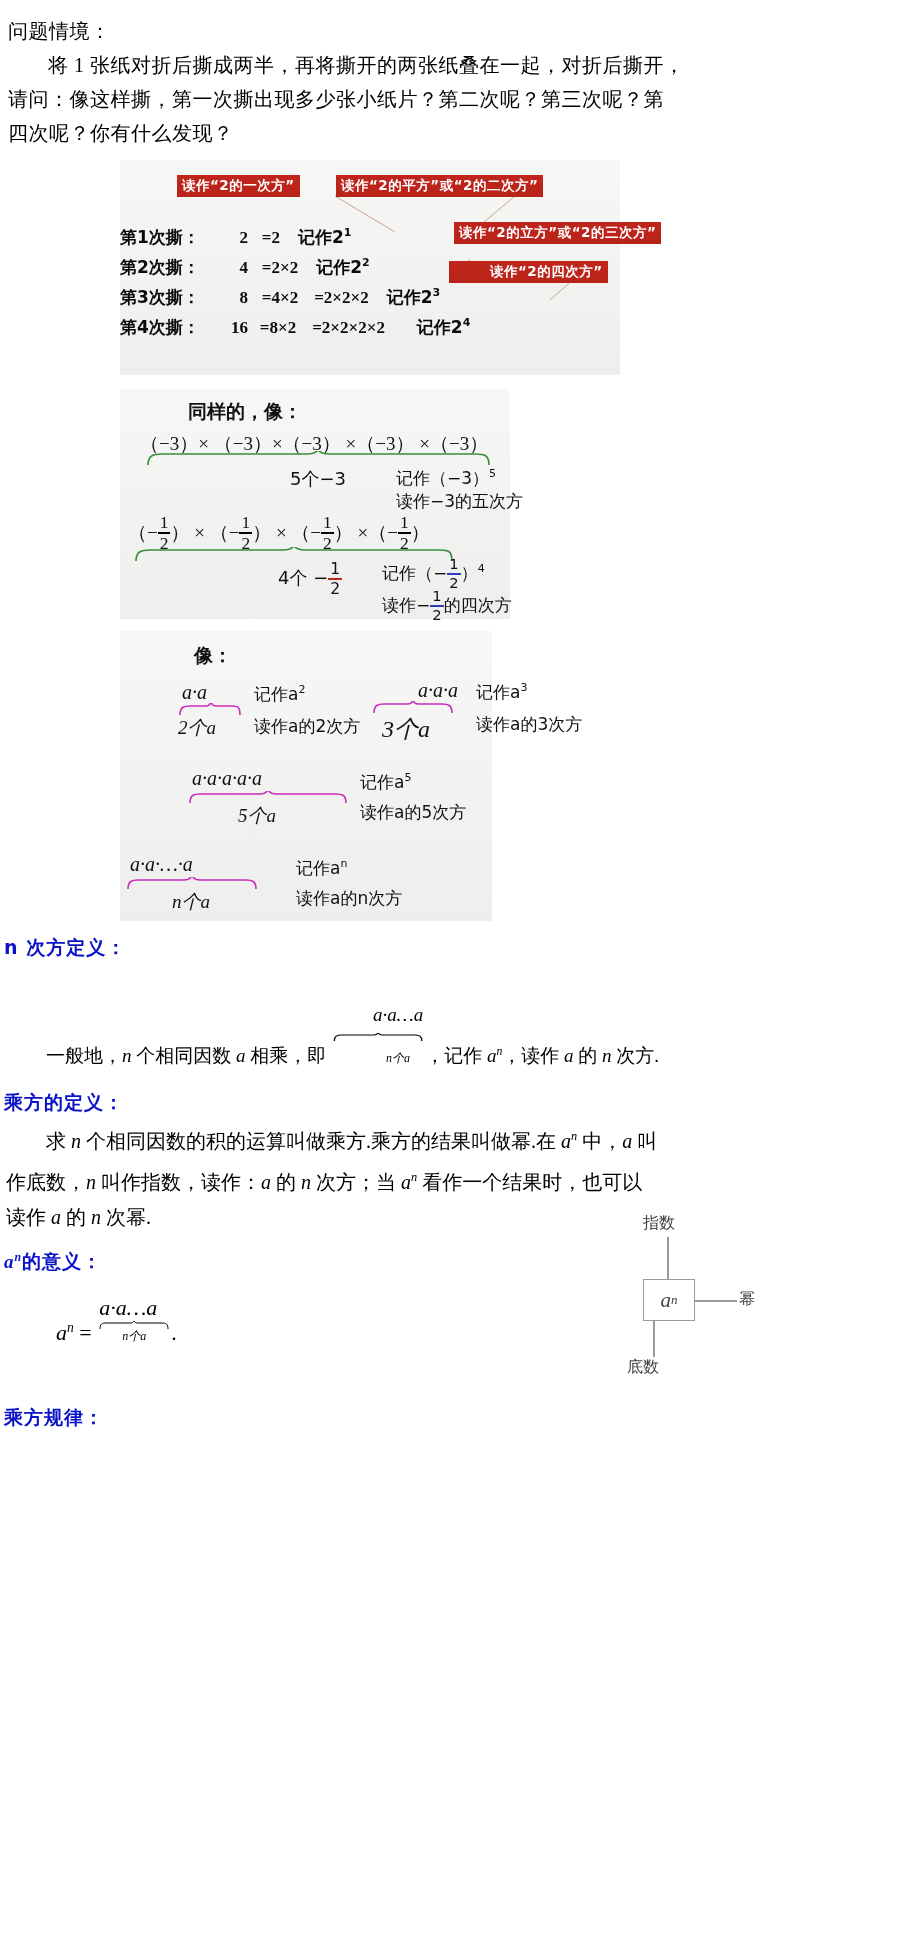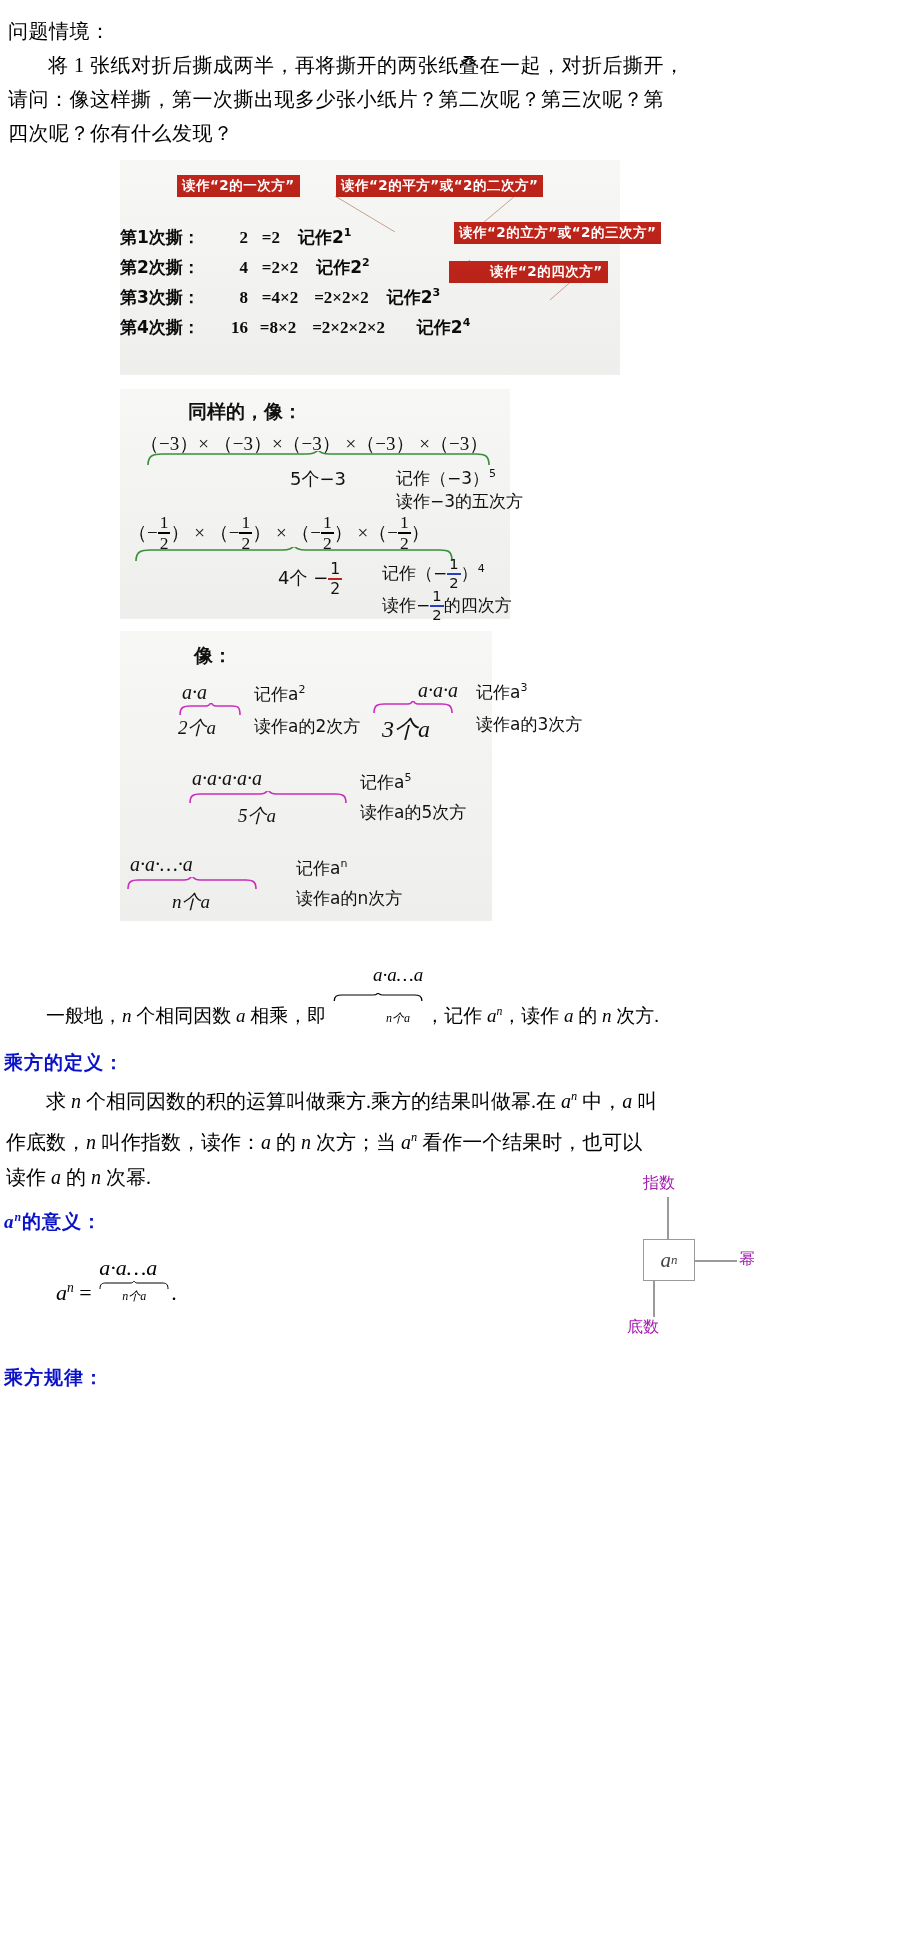--- a/index.html
+++ b/index.html
@@ -116,21 +116,21 @@
   .an-eq {
     position:absolute; left: 56px; top: 18px;
     font-size: 22px; font-family:"Liberation Serif",serif;
     white-space: nowrap;
   }
 
   
   .diagram { position:absolute; right: 130px; top: -60px; width: 190px; height: 175px; color:#7b7b7b; }
   .diagram .dlabel {
     position:absolute; font-family:Liberation Mono, monospace;
-    font-size: 16px; color:#a21caf; white-space:nowrap;
+    font-size: 16px; color:#404040; white-space:nowrap;
   }
   .diagram .dbox {
     position:absolute; left: 56px; top: 62px; width: 52px; height: 42px;
     border: 1.5px solid #9a9a9a; display:flex; align-items:center; justify-content:center;
     font-family:"Liberation Serif",serif; font-size: 21px; font-style:italic; color:#444;
   }
   .diagram .dline { position:absolute; background:#9a9a9a; }
 
   
   .rules { margin-top: 4px; }
@@ -274,20 +274,21 @@
     <svg class="brace" style="left:6px; top:246px;" width="132" height="14">
       <path d="M2,12 C2,4 6,3 12,3 L58,3 C64,3 64,1 66,-1 C68,1 68,3 74,3 L120,3 C126,3 130,4 130,12" fill="none" stroke="#cc2bbf" stroke-width="1.6"></path>
     </svg>
     <div class="mtxt serif ital" style="left:52px; top:258px; font-size:19px;">n个a</div>
     <div class="mtxt" style="left:176px; top:226px; font-size:17px;">
       <span>记作a</span><sup style="font-size:11px;">n</sup>
     </div>
     <div class="mtxt" style="left:176px; top:256px; font-size:17px;">读作a的n次方</div>
   </div>
 
+  <h3 class="defhead">n 次方定义：</h3>
 
   <div class="body-p ind" style="margin-top:36px; font-size:19px;">
     <span>一般地，</span><span class="ital serif">n</span><span> 个相同因数 </span><span class="ital serif">a</span><span> 相乘，即 </span><span class="underbrace-inline"><span class="ubtext ital serif">a·a…a</span><svg class="ubsvg" viewBox="0 0 70 9" preserveAspectRatio="none">
           <path d="M1,8 C1,3 3,2 7,2 L31,2 C34,2 34,1 35,0 C36,1 36,2 39,2 L63,2 C67,2 69,3 69,8" fill="none" stroke="#000" stroke-width="1"></path>
         </svg><span class="ublabel">n个a</span></span><span>，记作 </span><span class="ital serif">a</span><sup class="ital serif" style="font-size:0.62em;">n</sup><span>，读作 </span><span class="ital serif">a</span><span> 的 </span><span class="ital serif">n</span><span> 次方.</span>
   </div>
 
   <h3 class="defhead">乘方的定义：</h3>
 
   <div class="body-p ind">

